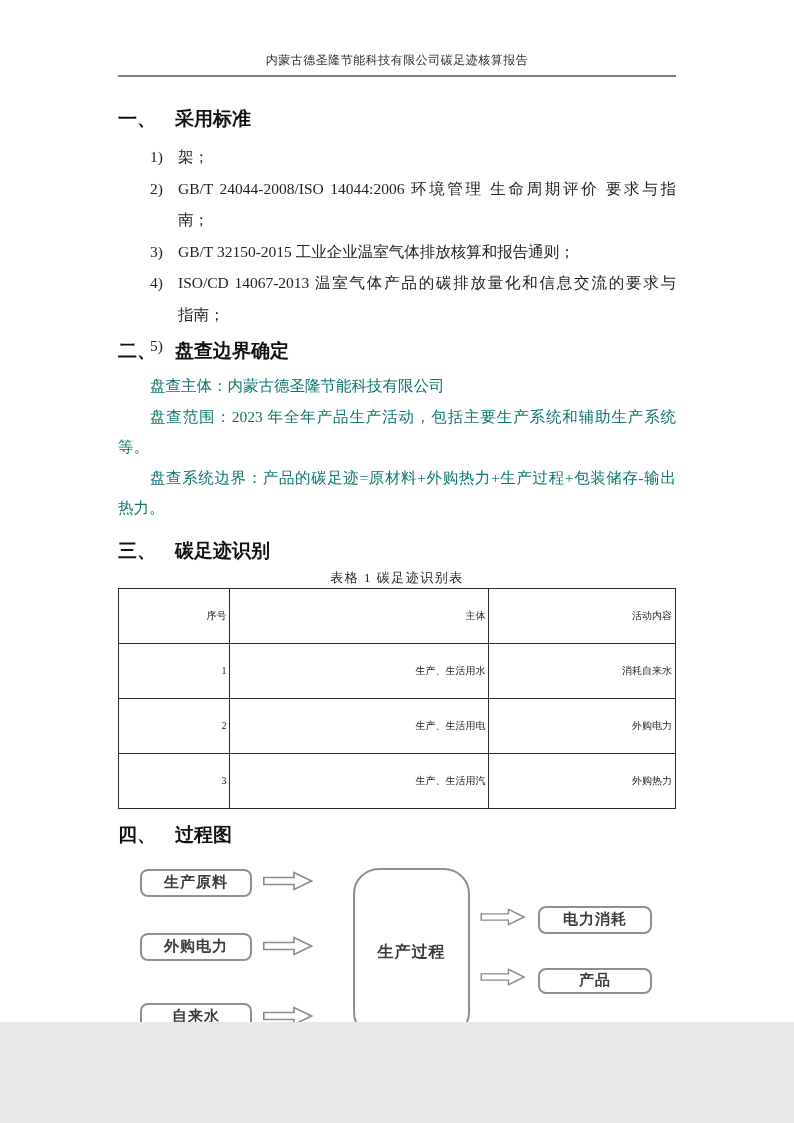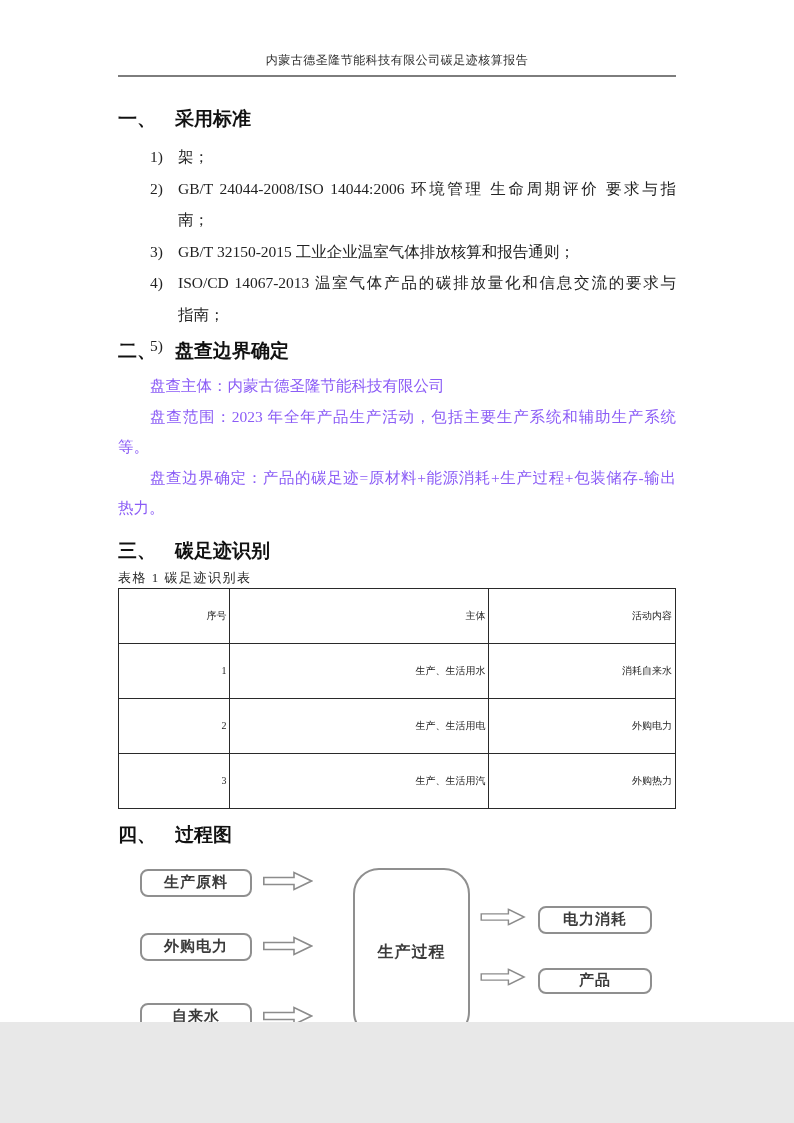--- a/index.html
+++ b/index.html
@@ -51,28 +51,29 @@
     padding-left: 60px;
     font-size: 15.5px;
     line-height: 31.5px;
     color: #222;
   }
   .std-list .marker { position: absolute; left: 32px; top: 0; }
   .jline { text-align: justify; text-align-last: justify; }
 
   
   .paras { margin-top: 9px; }
-  .para-line { font-size: 15.5px; line-height: 30.5px; color: #8b5cf6; }
+  .para-line { font-size: 15.5px; line-height: 30.5px; color: #0f766e; }
   .indent { text-indent: 32px; }
 
   
   .tbl-caption {
     margin-top: 7px;
     height: 17px;
     line-height: 17px;
+    text-align: center;
     font-size: 13px;
     letter-spacing: 1.5px;
     color: #262626;
   }
   table.id-table {
     width: 558px;
     border-collapse: collapse;
     margin-top: 2px;
     table-layout: fixed;
   }
@@ -183,21 +184,21 @@
 
     <div class="sec-heading h-sans mt-h2">
       <span class="num">二、</span>
       <span class="ttl">盘查边界确定</span>
     </div>
 
     <div class="paras">
       <div class="para-line indent">盘查主体：内蒙古德圣隆节能科技有限公司</div>
       <div class="para-line indent jline">盘查范围：2023 年全年产品生产活动，包括主要生产系统和辅助生产系统</div>
       <div class="para-line">等。</div>
-      <div class="para-line indent jline">盘查边界确定：产品的碳足迹=原材料+能源消耗+生产过程+包装储存-输出</div>
+      <div class="para-line indent jline">盘查系统边界：产品的碳足迹=原材料+外购热力+生产过程+包装储存-输出</div>
       <div class="para-line">热力。</div>
     </div>
 
     <div class="sec-heading h-serif mt-h3">
       <span class="num">三、</span>
       <span class="ttl">碳足迹识别</span>
     </div>
 
     <div class="tbl-caption">表格 1 碳足迹识别表</div>
 

